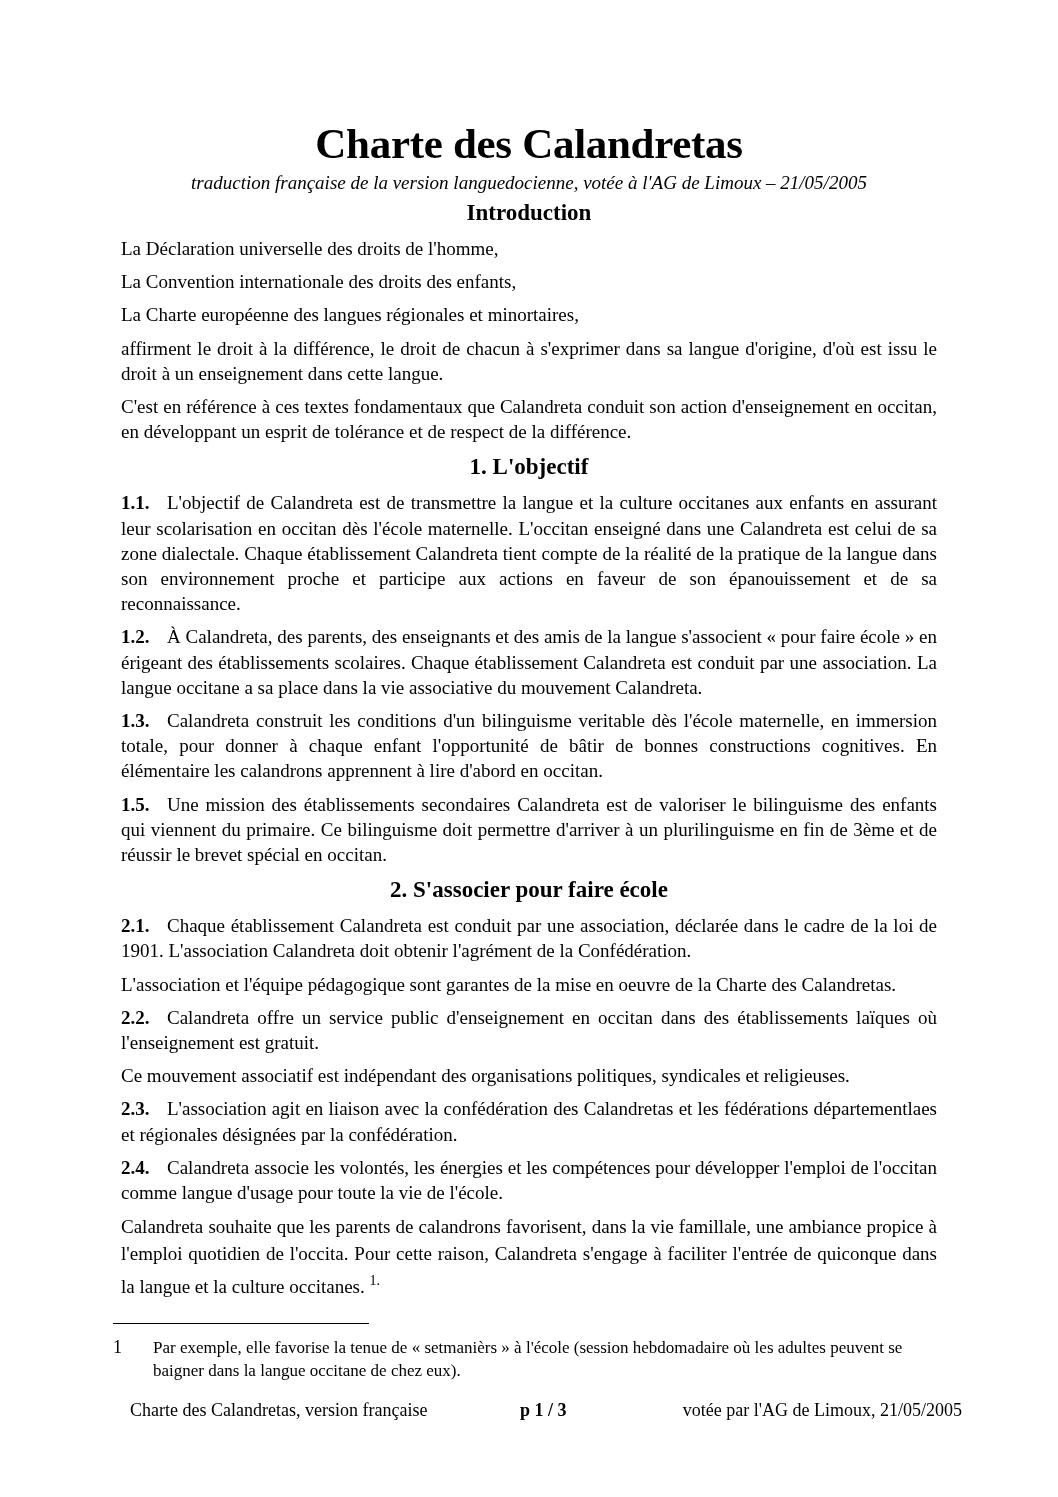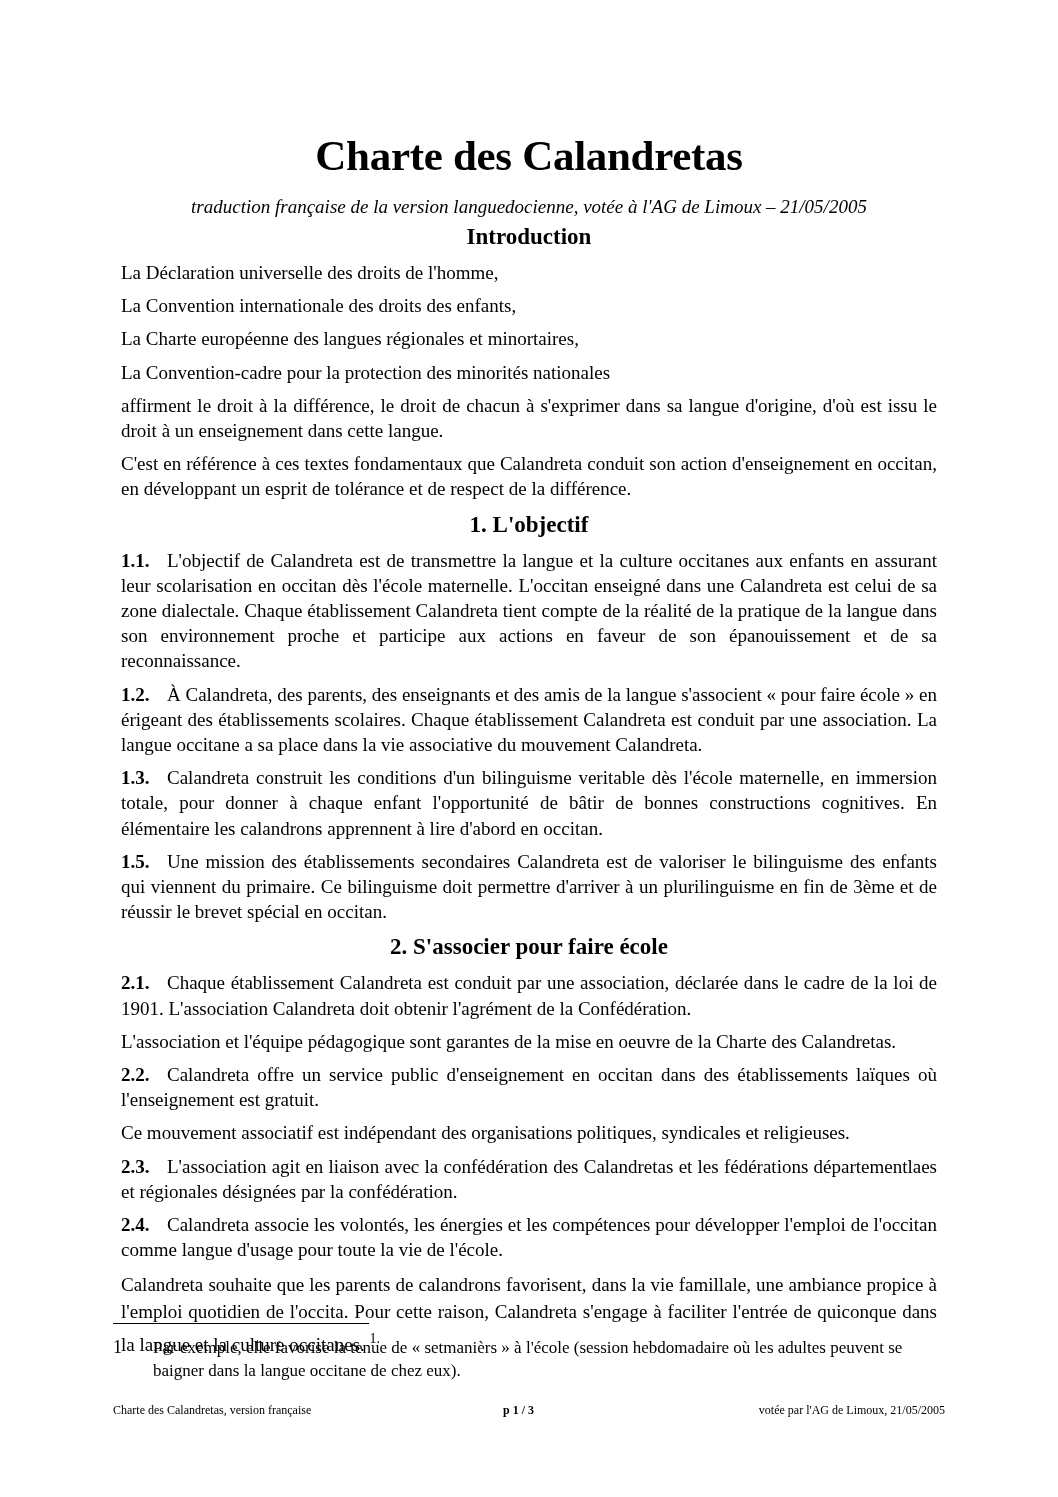--- a/index.html
+++ b/index.html
@@ -4,21 +4,21 @@
   <style>
     html, body { margin: 0; padding: 0; background: #ffffff; }
     body {
       width: 1058px; height: 1497px; position: relative; overflow: hidden;
       font-family: "Liberation Serif", "DejaVu Serif", serif;
       color: #000;
     }
     .page { position: absolute; left: 113px; top: 118px; width: 832px; }
     .title {
       text-align: center; font-weight: bold; font-size: 43px; line-height: 52px;
-      margin: 12px; letter-spacing: -0.3px;
+      margin: 0; letter-spacing: -0.3px;
     }
     .subtitle {
       text-align: center; font-style: italic; font-size: 19px; line-height: 26px;
       margin: 0;
     }
     .h2 {
       text-align: center; font-weight: bold; font-size: 23px; line-height: 30px;
       margin: 0;
     }
     .p { font-size: 19px; line-height: 25.2px; margin: 8px; text-align: justify; }
@@ -30,40 +30,39 @@
       position: absolute; left: 113px; top: 1323px; width: 256px;
       border-top: 1.5px solid #000;
     }
     .footnote {
       position: absolute; left: 113px; top: 1336px; width: 832px;
       font-size: 17px; line-height: 23px;
     }
     .fn-num { position: absolute; left: 0; top: 0; font-size: 18px; }
     .fn-text { margin-left: 40px; }
     .footer {
-      position: absolute; left: 113px; top: 1400px; width: 832px;
-      font-size: 12px; line-height: 20px; height: 20px;
+      position: absolute; left: 130px; top: 1400px; width: 832px;
+      font-size: 18px; line-height: 20px; height: 20px;
     }
     .footer .left { position: absolute; left: 0; }
     .footer .center { position: absolute; left: 390px; font-weight: bold; }
     .footer .right { position: absolute; right: 0; }
   </style>
 </head>
 <body>
 
 <div class="page">
   <h1 class="title">Charte des Calandretas</h1>
   <p class="subtitle">traduction française de la version languedocienne, votée à l'AG de Limoux – 21/05/2005</p>
 
   <h2 class="h2" style="margin-top:2px;font-family:Liberation Serif, serif;">Introduction</h2>
   <div class="intro-lines">
     <p class="p">La Déclaration universelle des droits de l'homme,</p>
     <p class="p">La Convention internationale des droits des enfants,</p>
     <p class="p">La Charte européenne des langues régionales et minortaires,</p>
-    <p class="p">La Convention-cadre pour la protection des minorités nationales</p>
   </div>
   <p class="p">affirment le droit à la différence, le droit de chacun à s'exprimer dans sa langue d'origine, d'où est issu le droit à un enseignement dans cette langue.</p>
   <p class="p">C'est en référence à ces textes fondamentaux que Calandreta conduit son action d'enseignement en occitan, en développant un esprit de tolérance et de respect de la différence.</p>
 
   <h2 class="h2 sec-head">1. L'objectif</h2>
   <div>
     <p class="p"><span class="num">1.1.</span><span>L'objectif de Calandreta est de transmettre la langue et la culture occitanes aux enfants en assurant leur scolarisation en occitan dès l'école maternelle. L'occitan enseigné dans une Calandreta est celui de sa zone dialectale. Chaque établissement Calandreta tient compte de la réalité de la pratique de la langue dans son environnement proche et participe aux actions en faveur de son épanouissement et de sa reconnaissance.</span></p>
     <p class="p"><span class="num">1.2.</span><span>À Calandreta, des parents, des enseignants et des amis de la langue s'associent « pour faire école » en érigeant des établissements scolaires. Chaque établissement Calandreta est conduit par une association. La langue occitane a sa place dans la vie associative du mouvement Calandreta.</span></p>
     <p class="p"><span class="num">1.3.</span><span>Calandreta construit les conditions d'un bilinguisme veritable dès l'école maternelle, en immersion totale, pour donner à chaque enfant l'opportunité de bâtir de bonnes constructions cognitives. En élémentaire les calandrons apprennent à lire d'abord en occitan.</span></p>
     <p class="p"><span class="num">1.5.</span><span>Une mission des établissements secondaires Calandreta est de valoriser le bilinguisme des enfants qui viennent du primaire. Ce bilinguisme doit permettre d'arriver à un plurilinguisme en fin de 3ème et de réussir le brevet spécial en occitan.</span></p>

